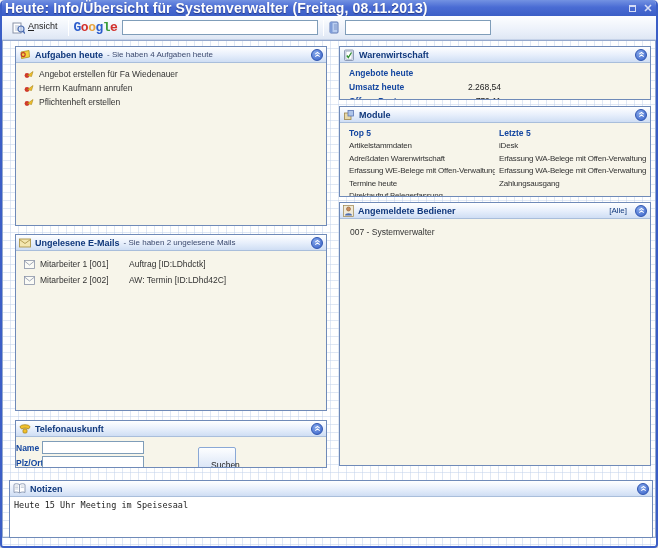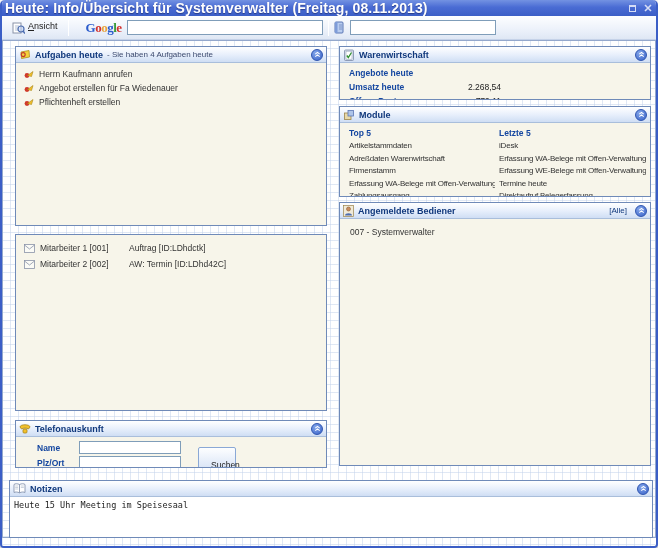--- a/index.html
+++ b/index.html
@@ -31,21 +31,21 @@
   .toolbar{
     position:absolute;top:16px;left:0;right:0;height:24px;
     background:linear-gradient(180deg,#fdfeff,#e9eff9 70%,#dfe7f4);
     border-bottom:1px solid #c5d2e8;
     display:flex;align-items:center;padding:0 5px;gap:5px;
   }
   .tool-btn{display:flex;align-items:flex-start;gap:3px;padding:2px 4px;border:1px solid transparent;border-radius:2px;}
   .tool-label{font-size:9px;color:#222;display:inline-block;}
   .mnemonic::first-letter{text-decoration:underline;}
   .tb-sep{width:1px;height:16px;background:#c2cde0;border-right:1px solid #ffffff;}
-  .google-logo{font-family:Liberation Serif, serif;font-weight:bold;font-size:13px;line-height:1;letter-spacing:-.5px;margin-left:12px;}
+  .google-logo{font-family:Liberation Mono, monospace;font-weight:bold;font-size:13px;line-height:1;letter-spacing:-.5px;}
   .g1{color:#2b5ccc}.g2{color:#d2302c}.g3{color:#e8a33d}.g4{color:#2b5ccc}.g5{color:#3a9b3a}.g6{color:#d2302c}
   .tb-input{height:15px;border:1px solid #7f9db9;background:#fff;font-size:9px;padding:0 3px;font-family:"Liberation Sans",sans-serif;}
   .tb-input.google-q{width:196px;}
   .tb-input.phone-q{width:146px;}
 
   
   .client{
     position:absolute;top:40px;left:0;right:0;bottom:0;
     background-color:#ffffff;
     background-image:
@@ -89,21 +89,21 @@
   
   .module-grid{display:grid;grid-template-columns:146px 1fr;padding:4px 4px 0 9px;column-gap:4px;}
   .module-col-header{font-size:8.5px;font-weight:bold;color:#1547a0;line-height:13px;}
   .module-item{font-size:8px;letter-spacing:-.2px;color:#333;line-height:12.5px;white-space:nowrap;overflow:hidden;}
 
   
   .bediener-item{padding:8px 0 0 10px;font-size:8.5px;color:#333;}
 
   
   .tel-row{position:absolute;left:0;right:0;display:flex;align-items:center;}
-  .tel-label{width:42px;font-size:8.5px;font-weight:bold;color:#1547a0;margin-left:21px;}
+  .tel-label{width:26px;font-size:8.5px;font-weight:bold;color:#1547a0;}
   .tel-input{width:102px;height:13px;border:1px solid #7f9db9;background:#fff;font-size:9px;padding:0 2px;font-family:"Liberation Sans",sans-serif;}
   .suchen-btn{
     position:absolute;left:182px;top:10px;width:38px;height:16px;
     background:linear-gradient(180deg,#fdfeff,#e4ecf9 60%,#d3dff3);
     border:1px solid #8aa8d6;border-radius:2px;
     font-size:8.5px;color:#222;padding:12px;font-family:"Liberation Sans",sans-serif;
   }
   .suchen-btn span{display:block;}
 
   
@@ -170,40 +170,53 @@
                 <path d="M1.5 3.5 L4 1.5 L6.5 3.5 M1.5 6.5 L4 4.5 L6.5 6.5" fill="none" stroke="#fff" stroke-width="1.2"></path>
               </svg>
           </span>
         </div>
         <div class="panel-body" style="padding-top:4px;">
           <div class="item-row">
             <svg class="icon" width="10" height="10" viewBox="0 0 10 10">
                 <circle cx="3" cy="6.5" r="2.4" fill="#d03a2a"></circle>
                 <path d="M3.5 6.5 L9 2.5 L7.5 7.5 Z" fill="#f2c02c" stroke="#a8871a" stroke-width="0.6"></path>
               </svg>
-            <span class="txt">Herrn Kaufmann anrufen</span>
+            <span class="txt">Angebot erstellen für Fa Wiedenauer</span>
           </div>
           <div class="item-row">
             <svg class="icon" width="10" height="10" viewBox="0 0 10 10">
                 <circle cx="3" cy="6.5" r="2.4" fill="#d03a2a"></circle>
                 <path d="M3.5 6.5 L9 2.5 L7.5 7.5 Z" fill="#f2c02c" stroke="#a8871a" stroke-width="0.6"></path>
               </svg>
-            <span class="txt">Angebot erstellen für Fa Wiedenauer</span>
+            <span class="txt">Herrn Kaufmann anrufen</span>
           </div>
           <div class="item-row">
             <svg class="icon" width="10" height="10" viewBox="0 0 10 10">
                 <circle cx="3" cy="6.5" r="2.4" fill="#d03a2a"></circle>
                 <path d="M3.5 6.5 L9 2.5 L7.5 7.5 Z" fill="#f2c02c" stroke="#a8871a" stroke-width="0.6"></path>
               </svg>
             <span class="txt">Pflichtenheft erstellen</span>
           </div>
         </div>
       </div>
 
       <div class="panel" style="left:12px;top:193px;width:312px;height:177px;">
+        <div class="panel-header">
+          <svg class="icon" width="12" height="10" viewBox="0 0 12 10">
+            <rect x="0.5" y="1" width="11" height="8" fill="#f3e6b0" stroke="#ad954a" stroke-width="0.9"></rect>
+            <path d="M0.5 1.5 L6 5.5 L11.5 1.5" fill="none" stroke="#ad954a" stroke-width="0.9"></path>
+          </svg>
+          <span class="panel-title">Ungelesene E-Mails</span>
+          <span class="panel-sub">- Sie haben 2 ungelesene Mails</span>
+          <span class="collapse-btn">
+            <svg width="7" height="7" viewBox="0 0 8 8">
+                <path d="M1.5 3.5 L4 1.5 L6.5 3.5 M1.5 6.5 L4 4.5 L6.5 6.5" fill="none" stroke="#fff" stroke-width="1.2"></path>
+              </svg>
+          </span>
+        </div>
         <div class="panel-body" style="padding-top:5px;">
           <div class="mail-row">
             <svg class="icon" width="11" height="9" viewBox="0 0 11 9">
                 <rect x="0.5" y="0.5" width="10" height="8" fill="#fbfbf6" stroke="#8a93a8" stroke-width="0.8"></rect>
                 <path d="M0.5 1 L5.5 5 L10.5 1" fill="none" stroke="#8a93a8" stroke-width="0.8"></path>
               </svg>
             <span class="mail-sender">Mitarbeiter 1 [001]</span>
             <span class="mail-subject">Auftrag [ID:LDhdctk]</span>
           </div>
           <div class="mail-row">
@@ -289,21 +302,20 @@
           </span>
         </div>
         <div class="panel-body">
           <div class="module-grid">
             <span class="module-col-header">Top 5</span>
             <span class="module-col-header">Letzte 5</span>
             <span class="module-item">Artikelstammdaten</span>
             <span class="module-item">iDesk</span>
             <span class="module-item">Adreßdaten Warenwirtschaft</span>
             <span class="module-item">Erfassung WA-Belege mit Offen-Verwaltung</span>
-            <span class="module-item">Firmenstamm</span>
             <span class="module-item">Erfassung WE-Belege mit Offen-Verwaltung</span>
             <span class="module-item">Erfassung WA-Belege mit Offen-Verwaltung</span>
             <span class="module-item">Termine heute</span>
             <span class="module-item">Zahlungsausgang</span>
             <span class="module-item">Direktaufruf Belegerfassung</span>
           </div>
         </div>
       </div>
 
       <div class="panel" style="left:336px;top:161px;width:312px;height:264px;">

